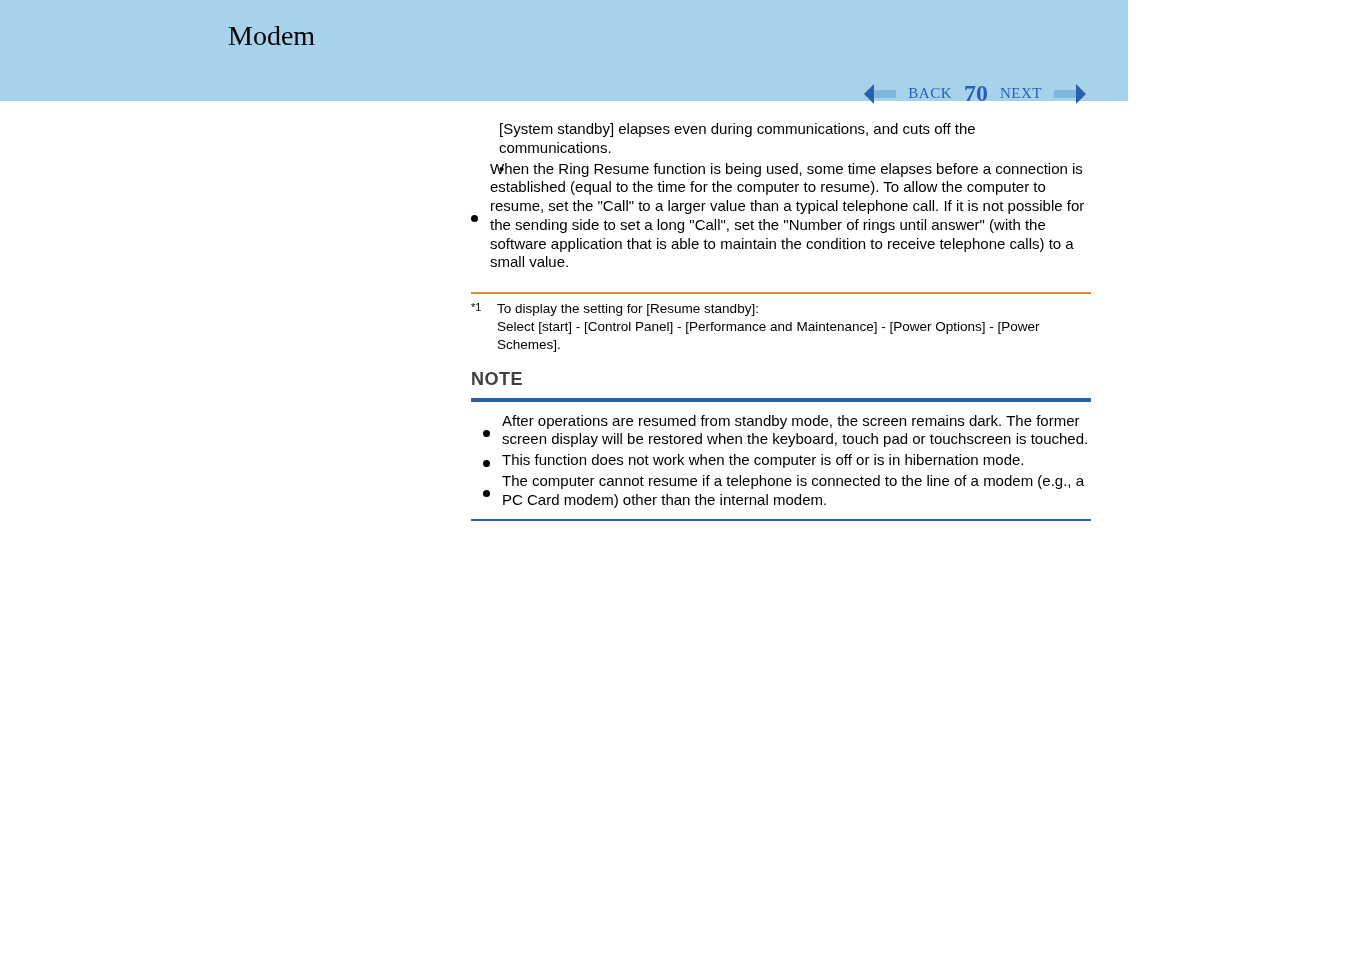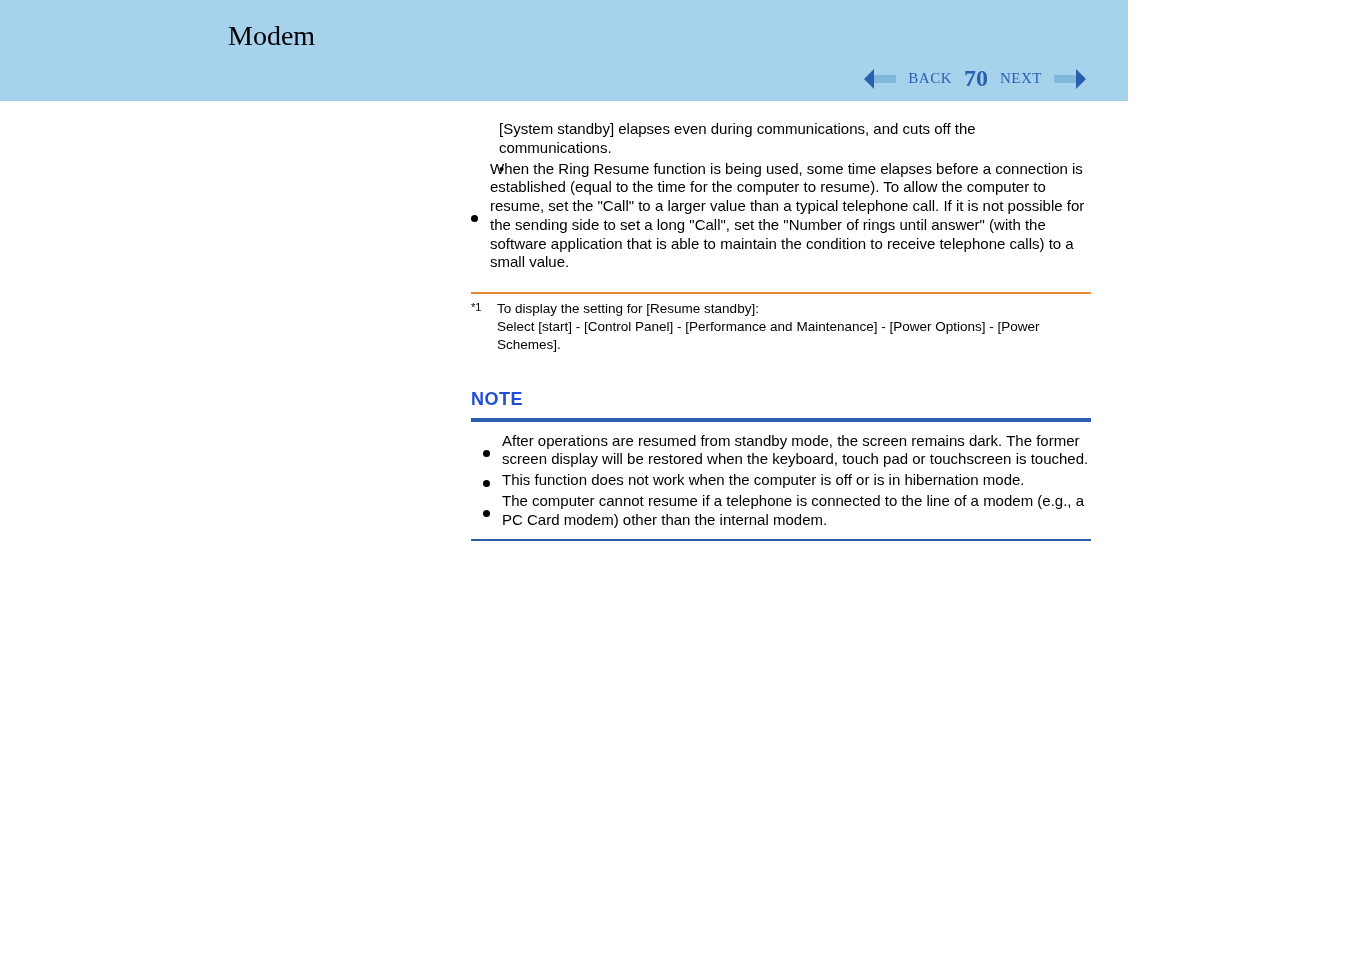--- a/index.html
+++ b/index.html
@@ -28,21 +28,21 @@
     position: absolute;
     left: 228px;
     top: 20px;
     font-size: 28px;
     font-weight: normal;
     color: #000;
   }
   .nav-bar {
     position: absolute;
     right: 42px;
-    top: 65px;
+    top: 80px;
     display: flex;
     align-items: center;
     gap: 8px;
   }
   .nav-arrow-left, .nav-arrow-right {
     display: flex;
     align-items: center;
     cursor: pointer;
   }
   .nav-arrow-left svg, .nav-arrow-right svg {
@@ -116,22 +116,22 @@
     color: #000;
   }
   .footnote-marker {
     width: 26px;
     flex-shrink: 0;
     font-size: 11px;
     vertical-align: super;
   }
   .footnote-body { flex: 1; }
   .note-heading {
-    margin-top: 34px;
-    color: #1d4ed8;
+    margin-top: 14px;
+    color: #404040;
     font-size: 18px;
     font-weight: bold;
     letter-spacing: 0.5px;
   }
   .hr-blue-thick {
     margin-top: 8px;
     margin-bottom: 10px;
     height: 4px;
     background: #2a5fb0;
     border: none;

